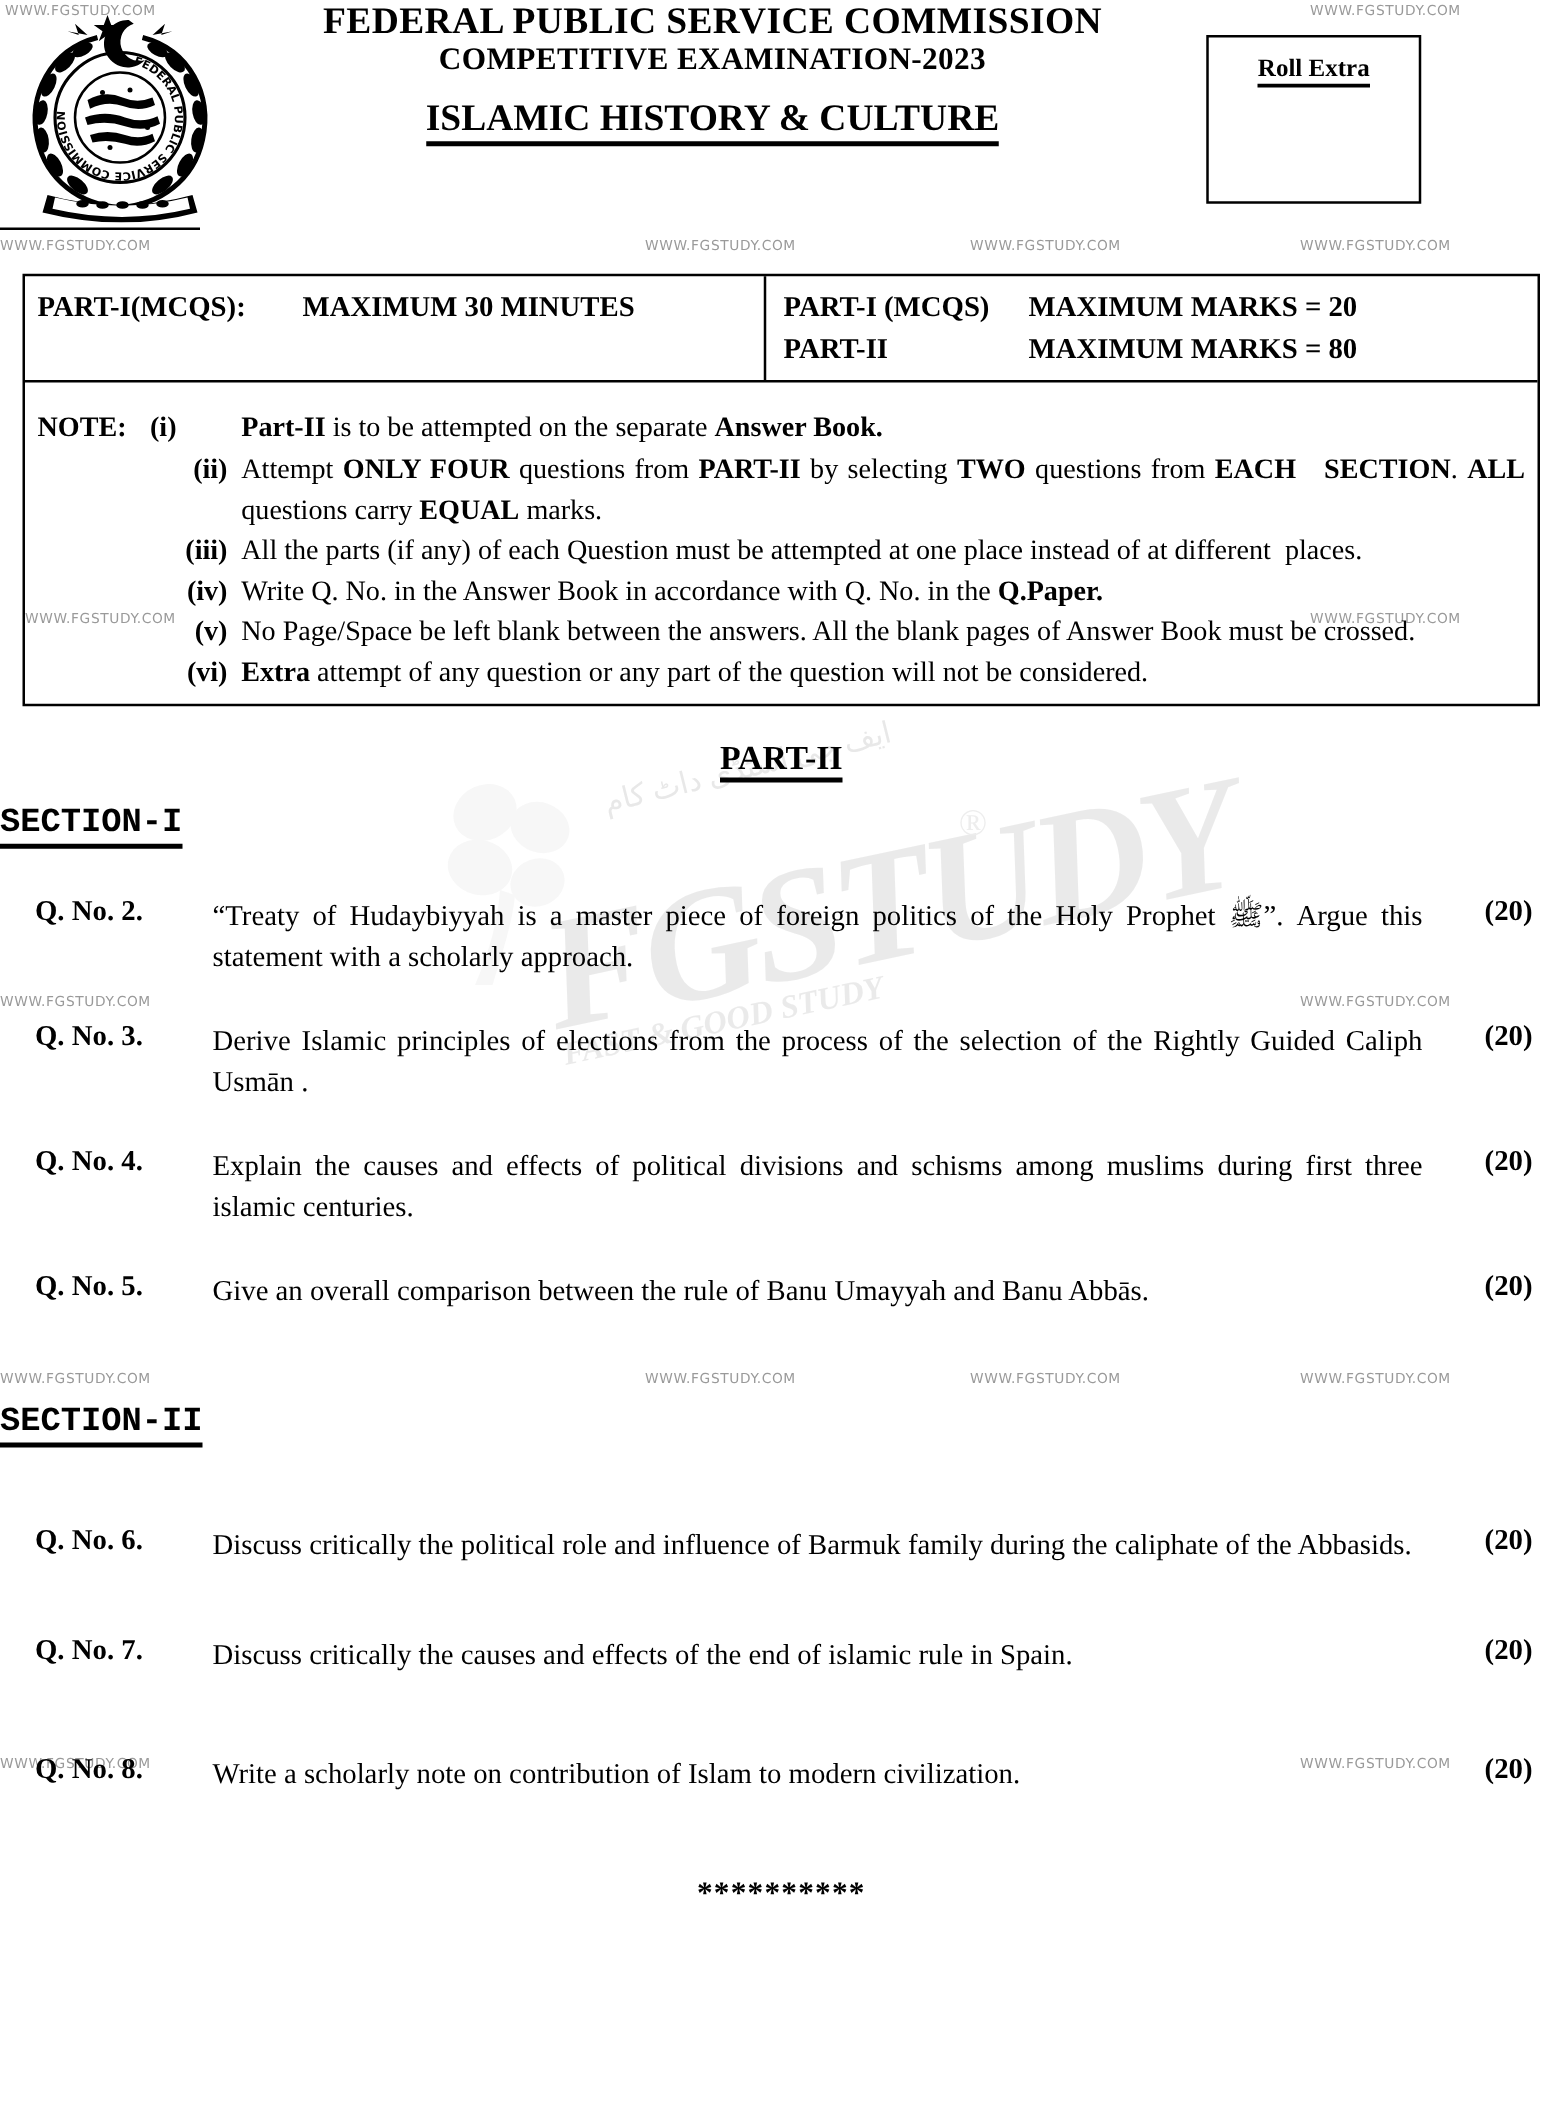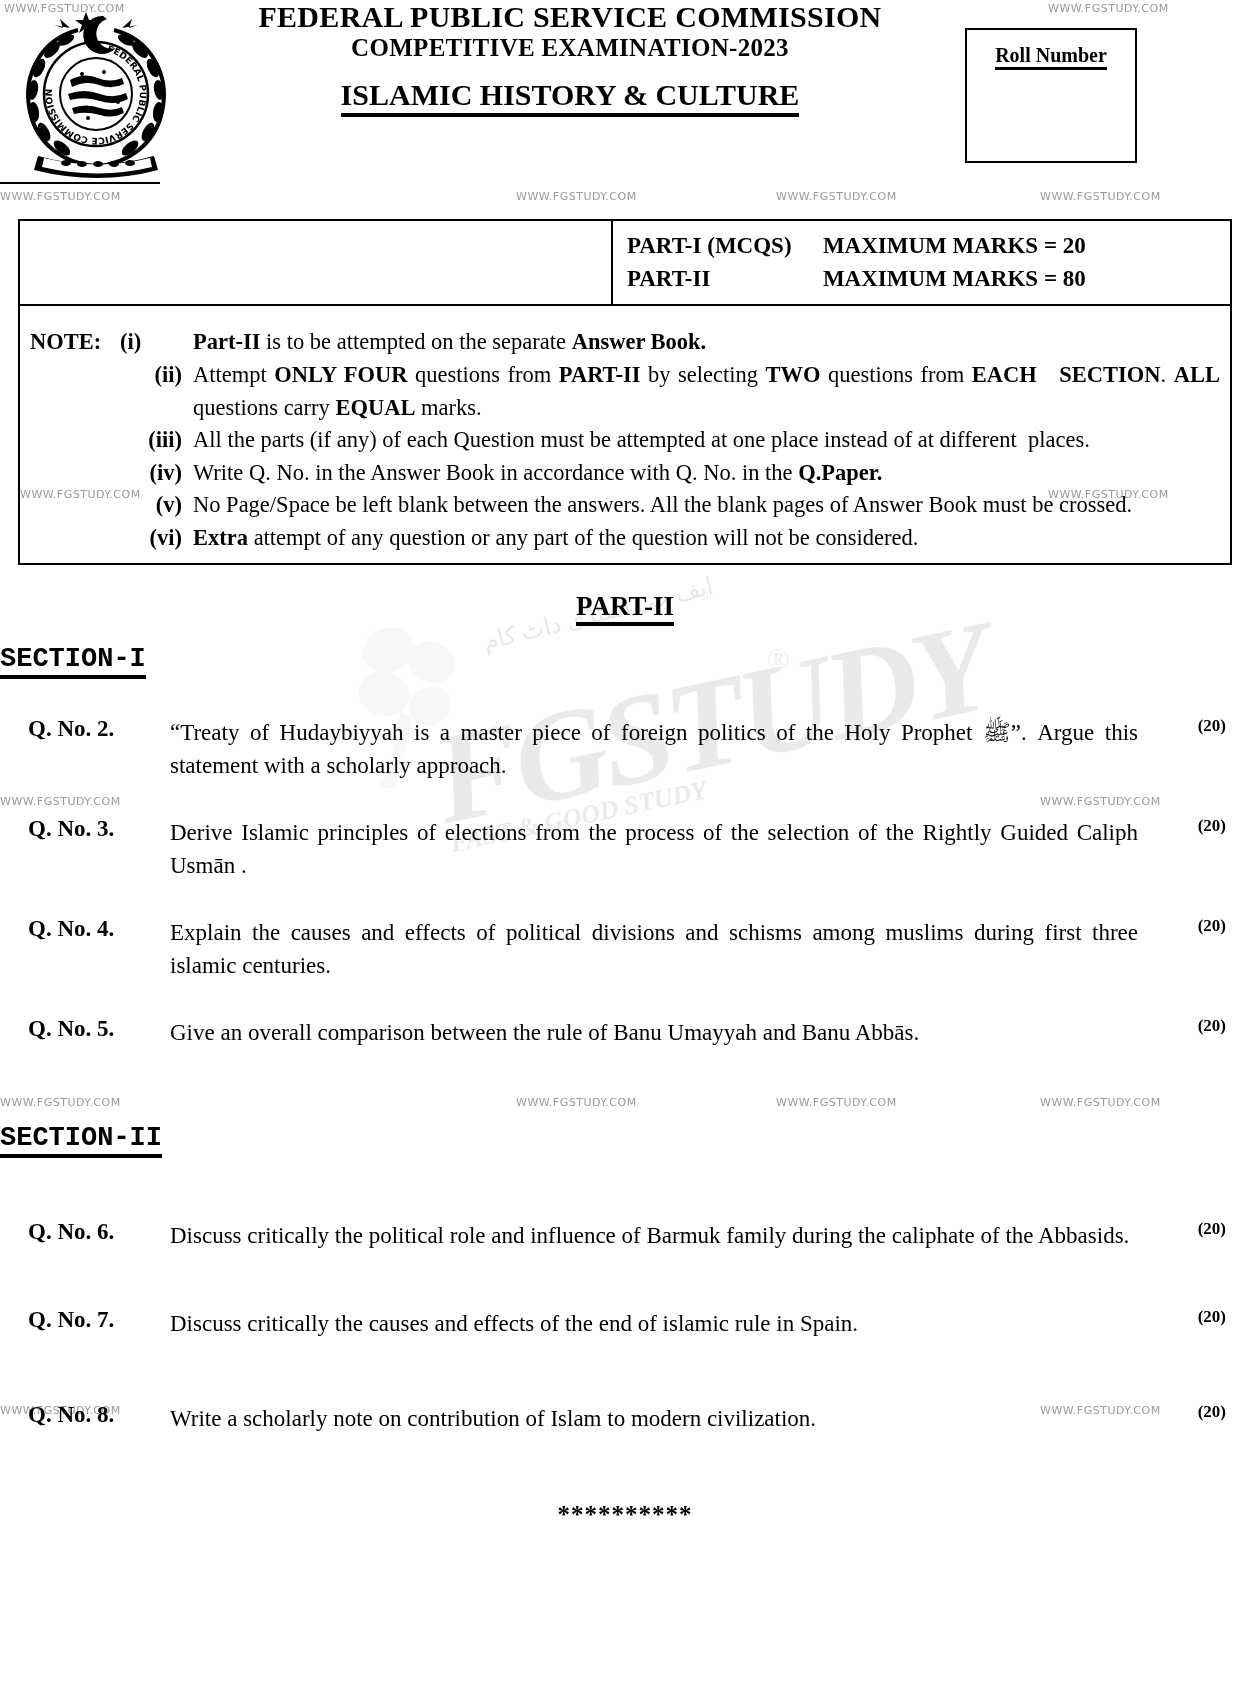--- a/index.html
+++ b/index.html
@@ -261,21 +261,21 @@
     font-size: 23px;
     line-height: 1.44;
     text-align: justify;
     text-justify: inter-word;
     padding-right: 22px;
   }
   .q-text.no-justify { text-align: left; }
   .q-marks {
     width: 66px;
     flex-shrink: 0;
-    font-size: 17px;
+    font-size: 23px;
     font-weight: bold;
     text-align: right;
   }
 
   #footer-stars {
     position: relative;
     z-index: 2;
     text-align: center;
     font-size: 25px;
     font-weight: bold;
@@ -385,28 +385,31 @@
   </svg>
   <div id="emblem-rule"></div>
 
   <div id="header-titles">
     <div class="hdr-line" id="hdr-1">FEDERAL PUBLIC SERVICE COMMISSION</div>
     <div class="hdr-line" id="hdr-2">COMPETITIVE EXAMINATION-2023</div>
     <div id="hdr-subject">ISLAMIC HISTORY &amp; CULTURE</div>
   </div>
 
   <div id="roll-box">
-    <div id="roll-label"><span>Roll Number</span></div>
+    <div id="roll-label"><span>Roll Extra</span></div>
   </div>
 </div>
 
 <div id="info-box">
 
   <div id="marks-row">
     <div id="marks-left">
+      <div class="marks-line">
+        <span class="ml-a">PART-I(MCQS):</span><span>MAXIMUM 30 MINUTES</span>
+      </div>
     </div>
     <div id="marks-right">
       <div class="marks-line">
         <span class="mr-a">PART-I (MCQS)</span><span>MAXIMUM MARKS = 20</span>
       </div>
       <div class="marks-line">
         <span class="mr-a">PART-II</span><span>MAXIMUM MARKS = 80</span>
       </div>
     </div>
   </div>

